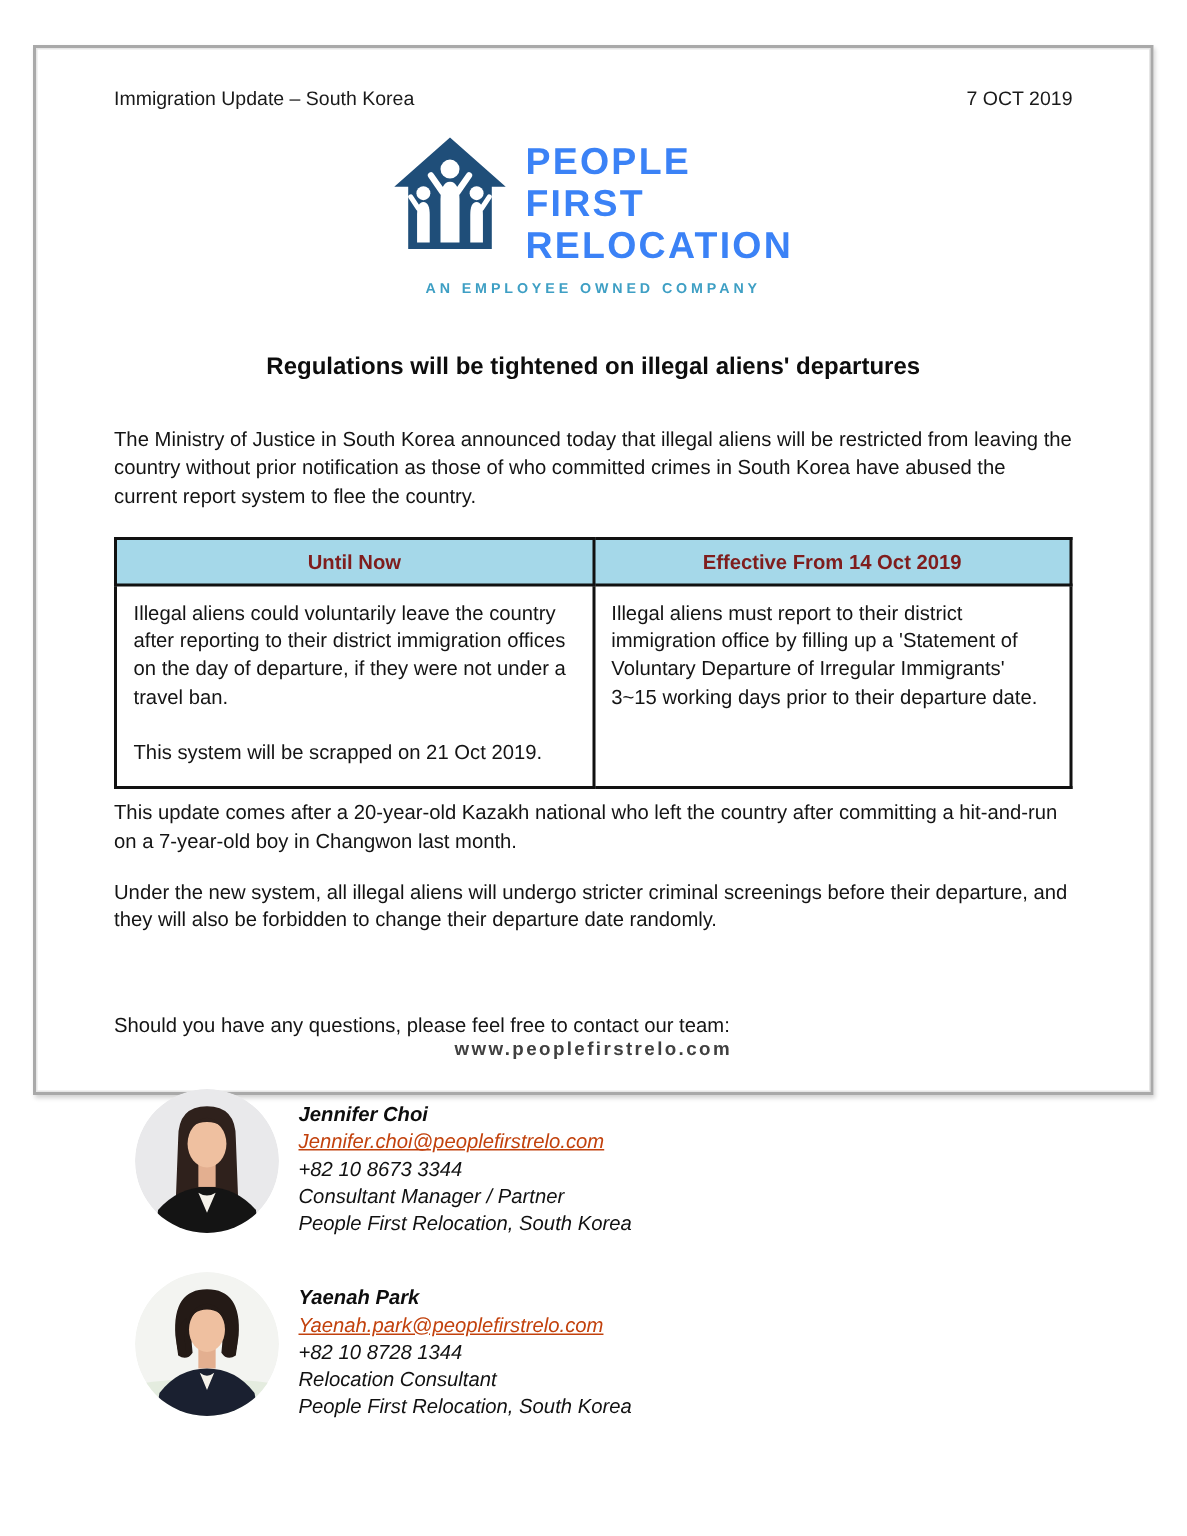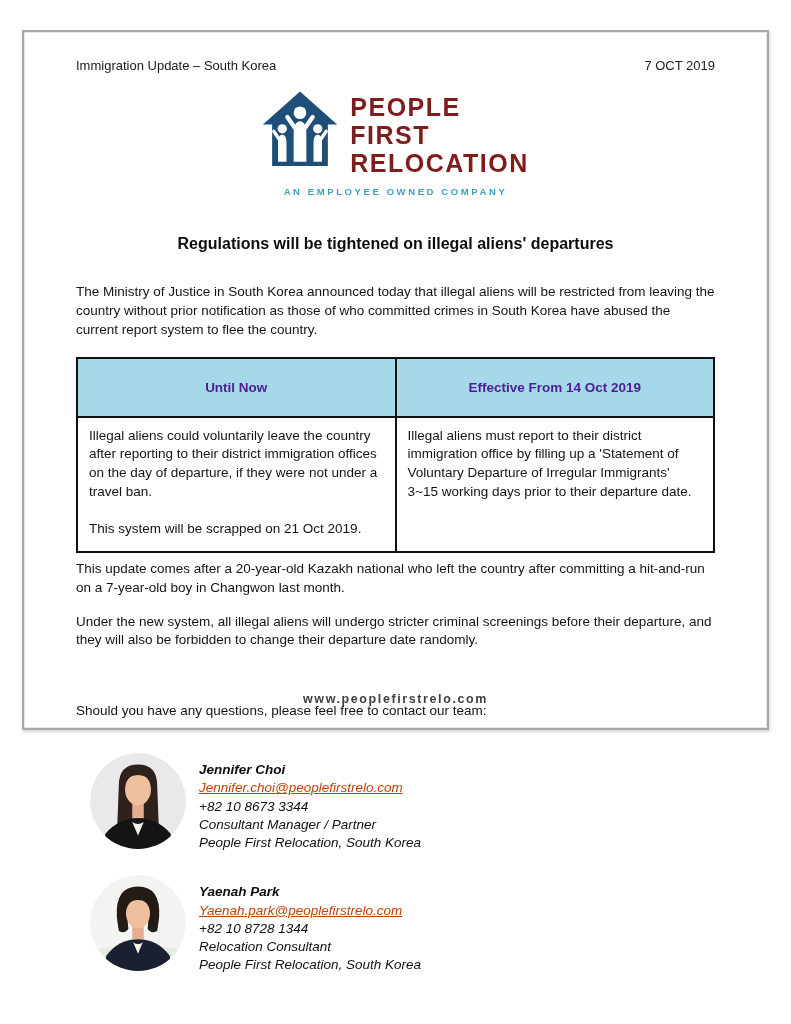--- a/index.html
+++ b/index.html
@@ -27,21 +27,21 @@
     color: #1a1a1a;
   }
   
   .logo-wrap { text-align: center; margin-top: 16px; }
   .logo-box { display: inline-block; }
   .logo-top { display: flex; align-items: center; gap: 12px; }
   .logo-house { width: 76px; height: 88px; }
   .logo-lines { text-align: left; }
   .logo-lines div {
     font-size: 25px; font-weight: bold; letter-spacing: 1.5px;
-    color: #7f1d1d; line-height: 1.12;
+    color: #3b82f6; line-height: 1.12;
   }
   .logo-tagline {
     margin-top: 5px;
     font-size: 9.5px; font-weight: bold;
     letter-spacing: 2.6px;
     color: #3E9FC4;
     white-space: nowrap;
   }
   
   .headline {
@@ -63,23 +63,23 @@
     margin-top: 17px;
     width: 100%;
     border-collapse: collapse;
     border: 2px solid #111;
   }
   table.update-table th {
     background: #A5D8E9;
     border: 2px solid #111;
     font-size: 13.5px;
     font-weight: bold;
-    padding: 21px 6px;
+    padding: 7px 6px;
     text-align: center;
-    color: #4c1d95;
+    color: #7f1d1d;
   }
   table.update-table td {
     border: 2px solid #111;
     width: 50%;
     vertical-align: top;
     padding: 9px 11px 12px 11px;
     font-size: 13.5px;
     line-height: 1.38;
     color: #141414;
   }

